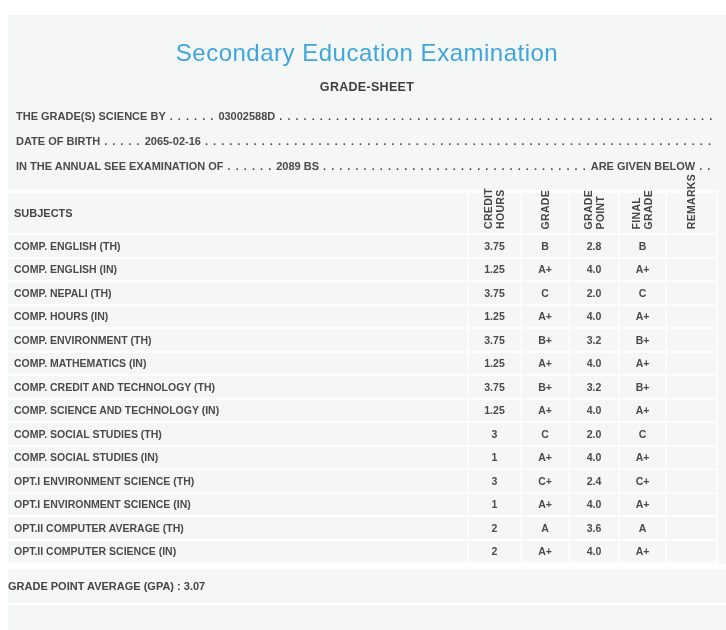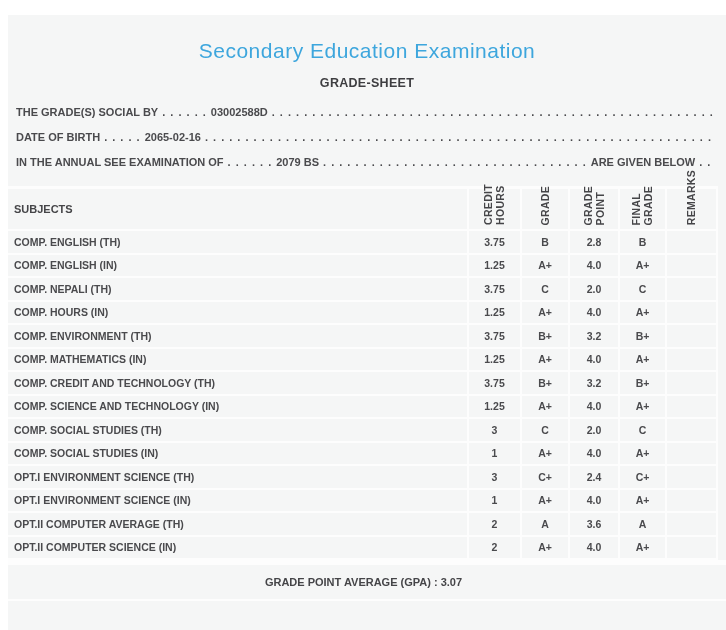--- a/index.html
+++ b/index.html
@@ -20,21 +20,21 @@
   .panel{
     position:absolute;
     left:8px;top:15px;
     width:718px;height:615px;
     background:var(--panel-bg);
     overflow:hidden;
   }
   .title{
     margin-top:24px;
     text-align:center;
-    font-size:21px;
+    font-size:24px;
     font-weight:400;
     letter-spacing:0.5px;
     color:var(--title-blue);
   }
   .subtitle{
     margin-top:13px;
     text-align:center;
     font-size:12.5px;
     font-weight:700;
     letter-spacing:0.3px;
@@ -91,44 +91,44 @@
   .td-subject{padding-left:6px;}
   .td-num{justify-content:center;}
   .col-line{border-left:2px solid var(--sep);}
   .col-end{border-right:2px solid var(--sep);}
   .gpa-gap{height:5px;background:var(--sep);width:718px;}
   .gpa-band{
     height:36px;
     border-bottom:2px solid var(--sep);
     display:flex;
     align-items:center;
-    justify-content:center;
+    justify-content:flex-start;
     padding-right:7px;
     font-size:11px;
     font-weight:700;
     color:#454548;
   }
 </style>
 </head>
 <body>
 
 <div class="panel">
 
   <h1 class="title">Secondary Education Examination</h1>
   <h2 class="subtitle">GRADE-SHEET</h2>
 
   <div class="info">
     <div class="info-line">
-      <span>THE GRADE(S) SOCIAL BY</span><span class="dots">. . . . . .</span><span>03002588D</span><span class="dots">. . . . . . . . . . . . . . . . . . . . . . . . . . . . . . . . . . . . . . . . . . . . . . . . . . . . . . . . . . . . . . . . . . . . . . . . . . . .</span>
+      <span>THE GRADE(S) SCIENCE BY</span><span class="dots">. . . . . .</span><span>03002588D</span><span class="dots">. . . . . . . . . . . . . . . . . . . . . . . . . . . . . . . . . . . . . . . . . . . . . . . . . . . . . . . . . . . . . . . . . . . . . . . . . . . .</span>
     </div>
     <div class="info-line">
       <span>DATE OF BIRTH</span><span class="dots">. . . . .</span><span>2065-02-16</span><span class="dots">. . . . . . . . . . . . . . . . . . . . . . . . . . . . . . . . . . . . . . . . . . . . . . . . . . . . . . . . . . . . . . . . . . . . . . . . . . . .</span>
     </div>
     <div class="info-line">
-      <span>IN THE ANNUAL SEE EXAMINATION OF</span><span class="dots">. . . . . .</span><span>2079 BS</span><span class="dots">. . . . . . . . . . . . . . . . . . . . . . . . . . . . . . . . .</span><span>ARE GIVEN BELOW</span><span class="dots">. . .</span>
+      <span>IN THE ANNUAL SEE EXAMINATION OF</span><span class="dots">. . . . . .</span><span>2089 BS</span><span class="dots">. . . . . . . . . . . . . . . . . . . . . . . . . . . . . . . . .</span><span>ARE GIVEN BELOW</span><span class="dots">. . .</span>
     </div>
   </div>
 
   <div class="grade-table">
     <div class="th th-subjects">
       <span>SUBJECTS</span>
     </div>
     <div class="th th-vert col-line">
       <span class="vert">CREDIT
 HOURS</span>

